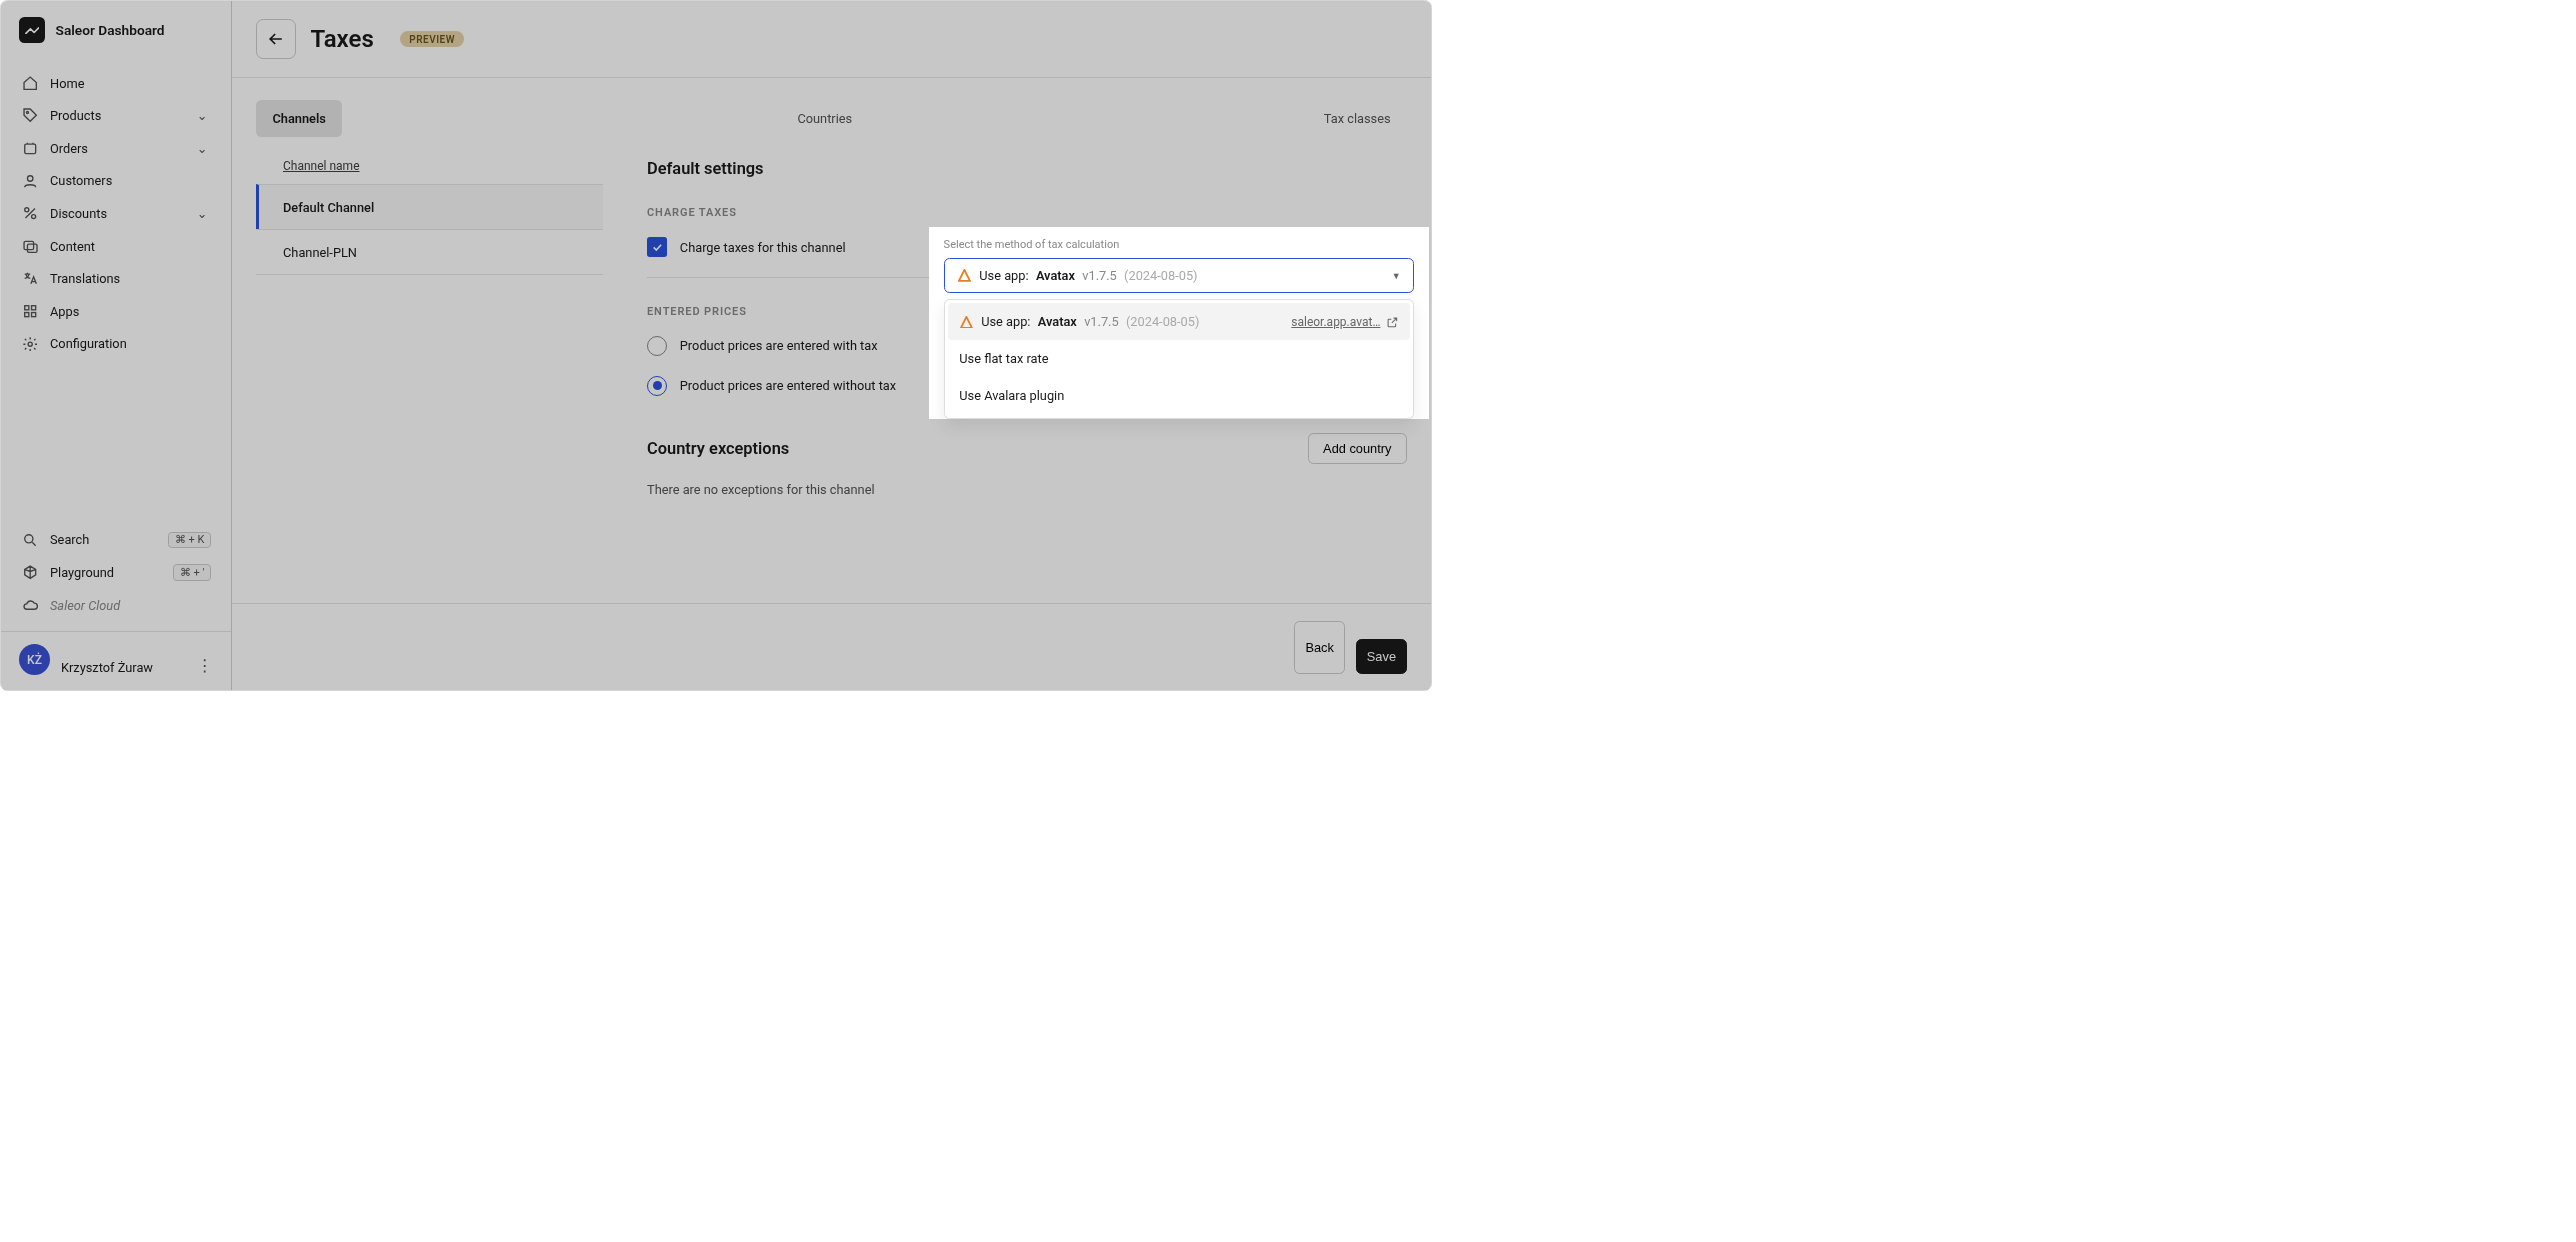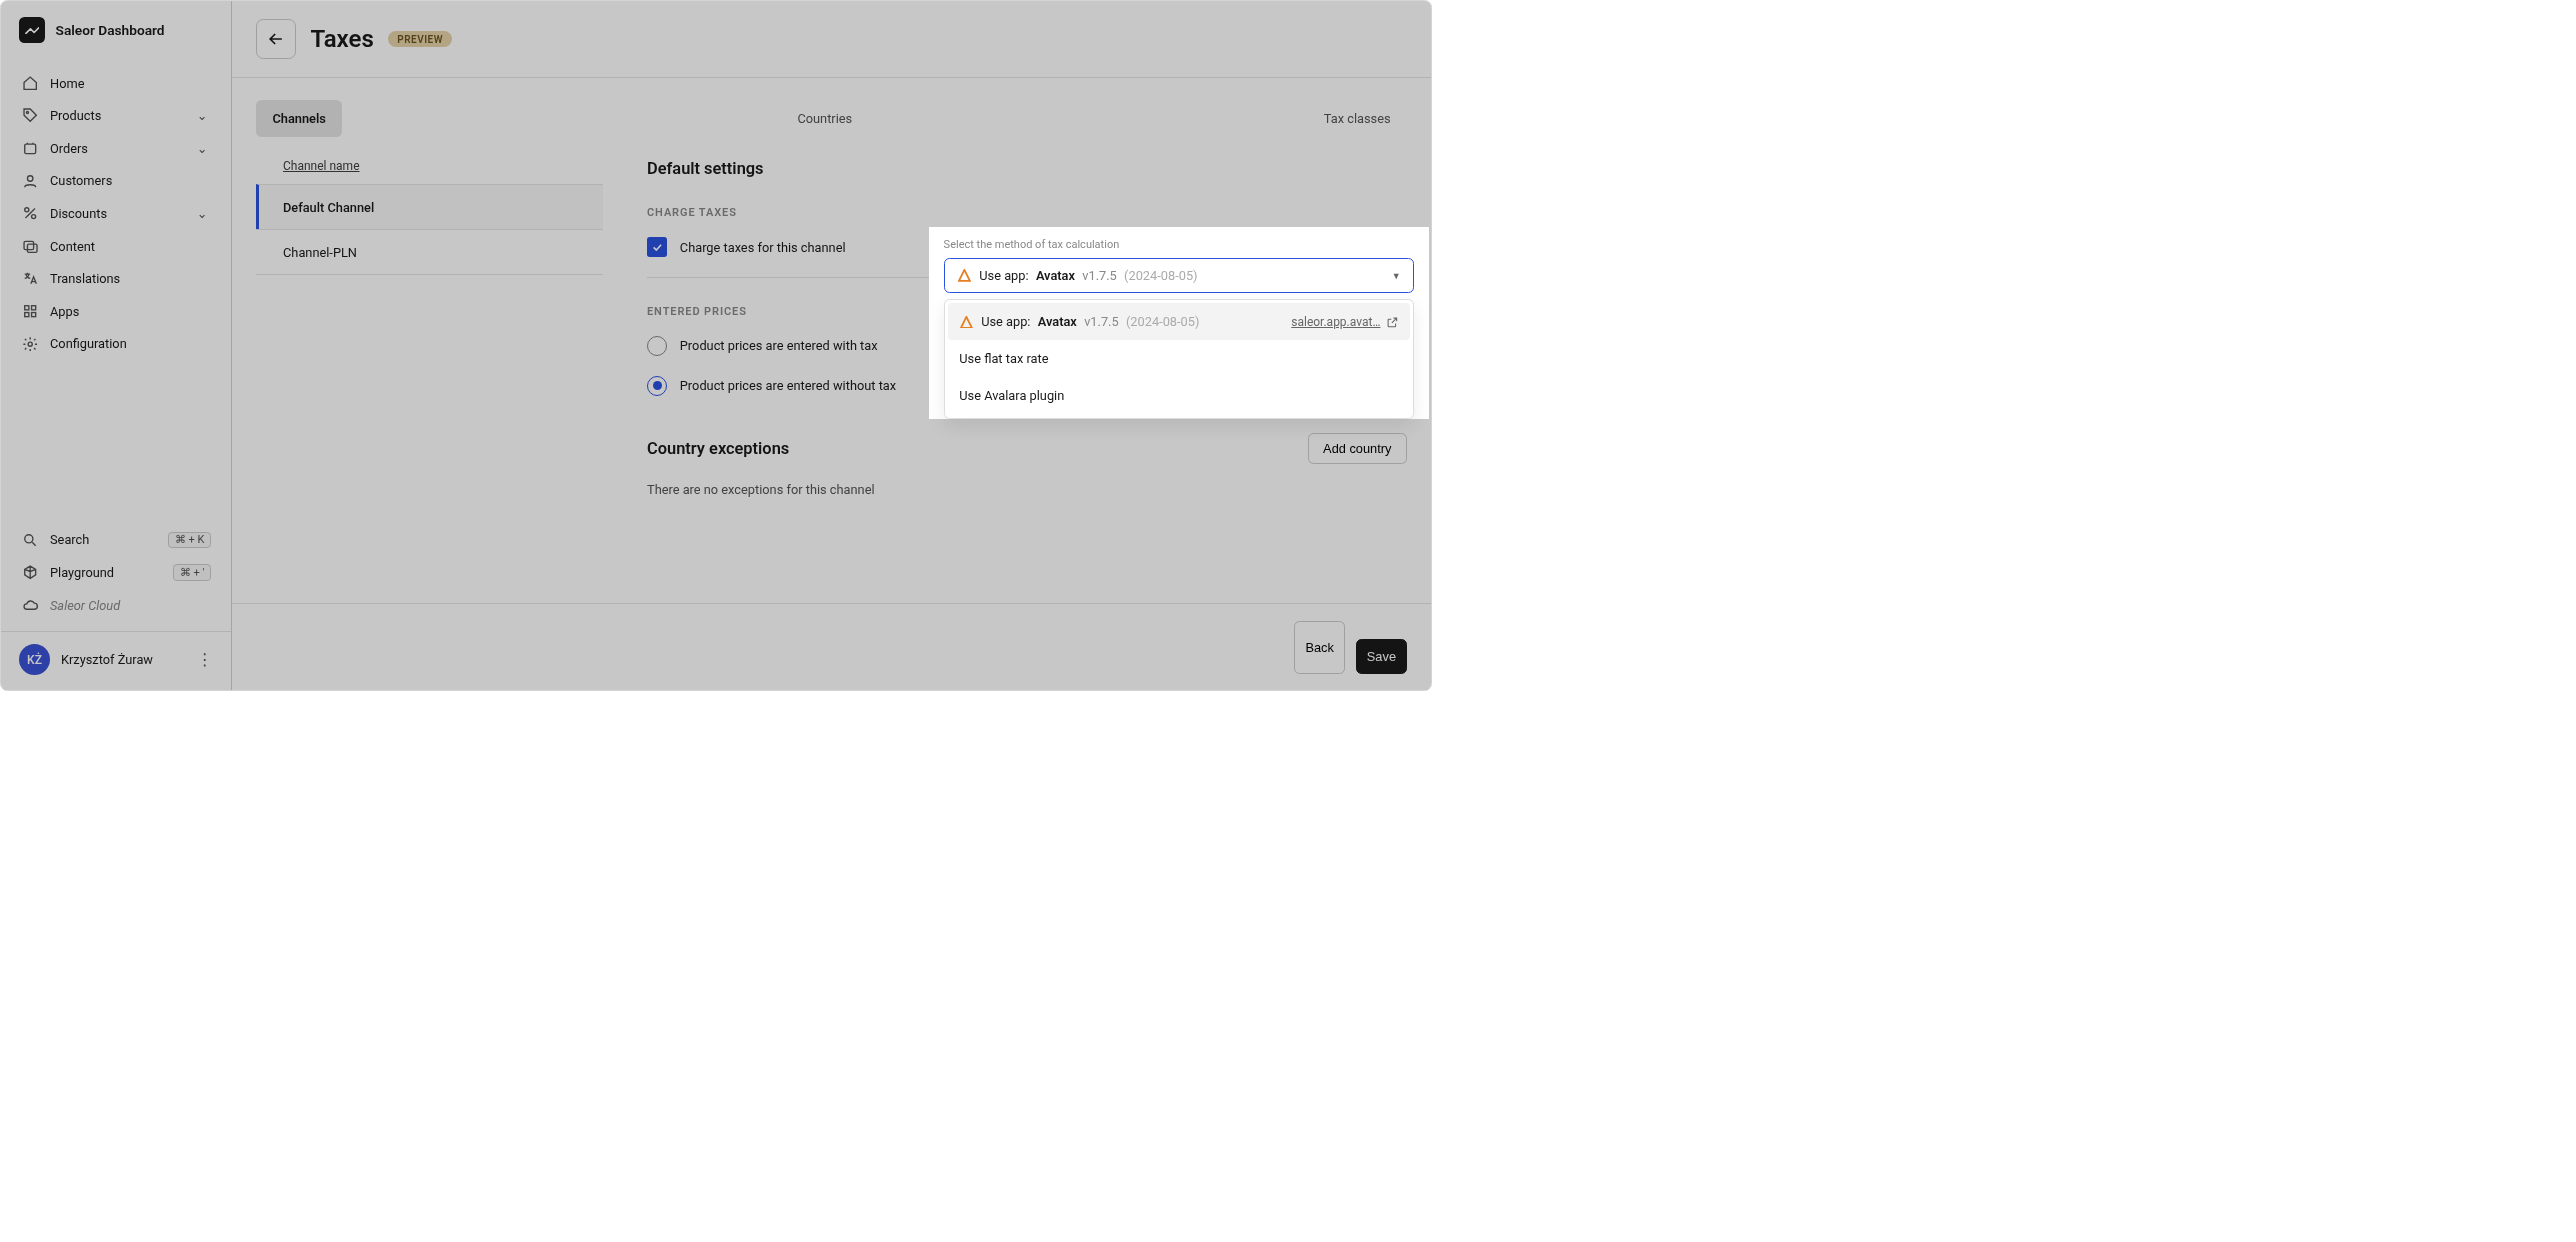--- a/index.html
+++ b/index.html
@@ -63,21 +63,21 @@
     border-radius: 3.7px;
     padding: 0.9px 5.5px;
     font-size: 11px;
     margin-left: auto;
     background: #f7f7f7;
     color: #555;
   }
   .saleor-cloud { font-style: italic; color: #888; }
   .user-row {
     display: flex;
-    align-items: center;
+    align-items: flex-end;
     gap: 11px;
     padding: 12.8px 18px 1.8px 18px;
     border-top: 0.9px solid #e5e5e5;
     margin-top: 5.5px;
   }
   .avatar {
     width: 31px; height: 31px;
     border-radius: 50%;
     background: #3a53d6;
     color: #fff;
@@ -101,20 +101,21 @@
   }
   .page-title { font-size: 24px; font-weight: 600; }
   .preview-badge {
     background: #e6d3a8;
     color: #6b5520;
     font-size: 10px;
     font-weight: 600;
     padding: 2.7px 9px;
     border-radius: 9px;
     letter-spacing: 0.5px;
+    margin-left: 12px;
   }
   .content { flex:1; padding: 22px 24px; overflow:auto; position:relative; }
   .tabs { display:flex; gap:7.3px; margin-bottom: 22px; justify-content: space-between; }
   .tab {
     padding: 11px 16.4px;
     border-radius: 5.5px;
     font-size: 12.8px;
     cursor:pointer;
     color:#555;
   }

